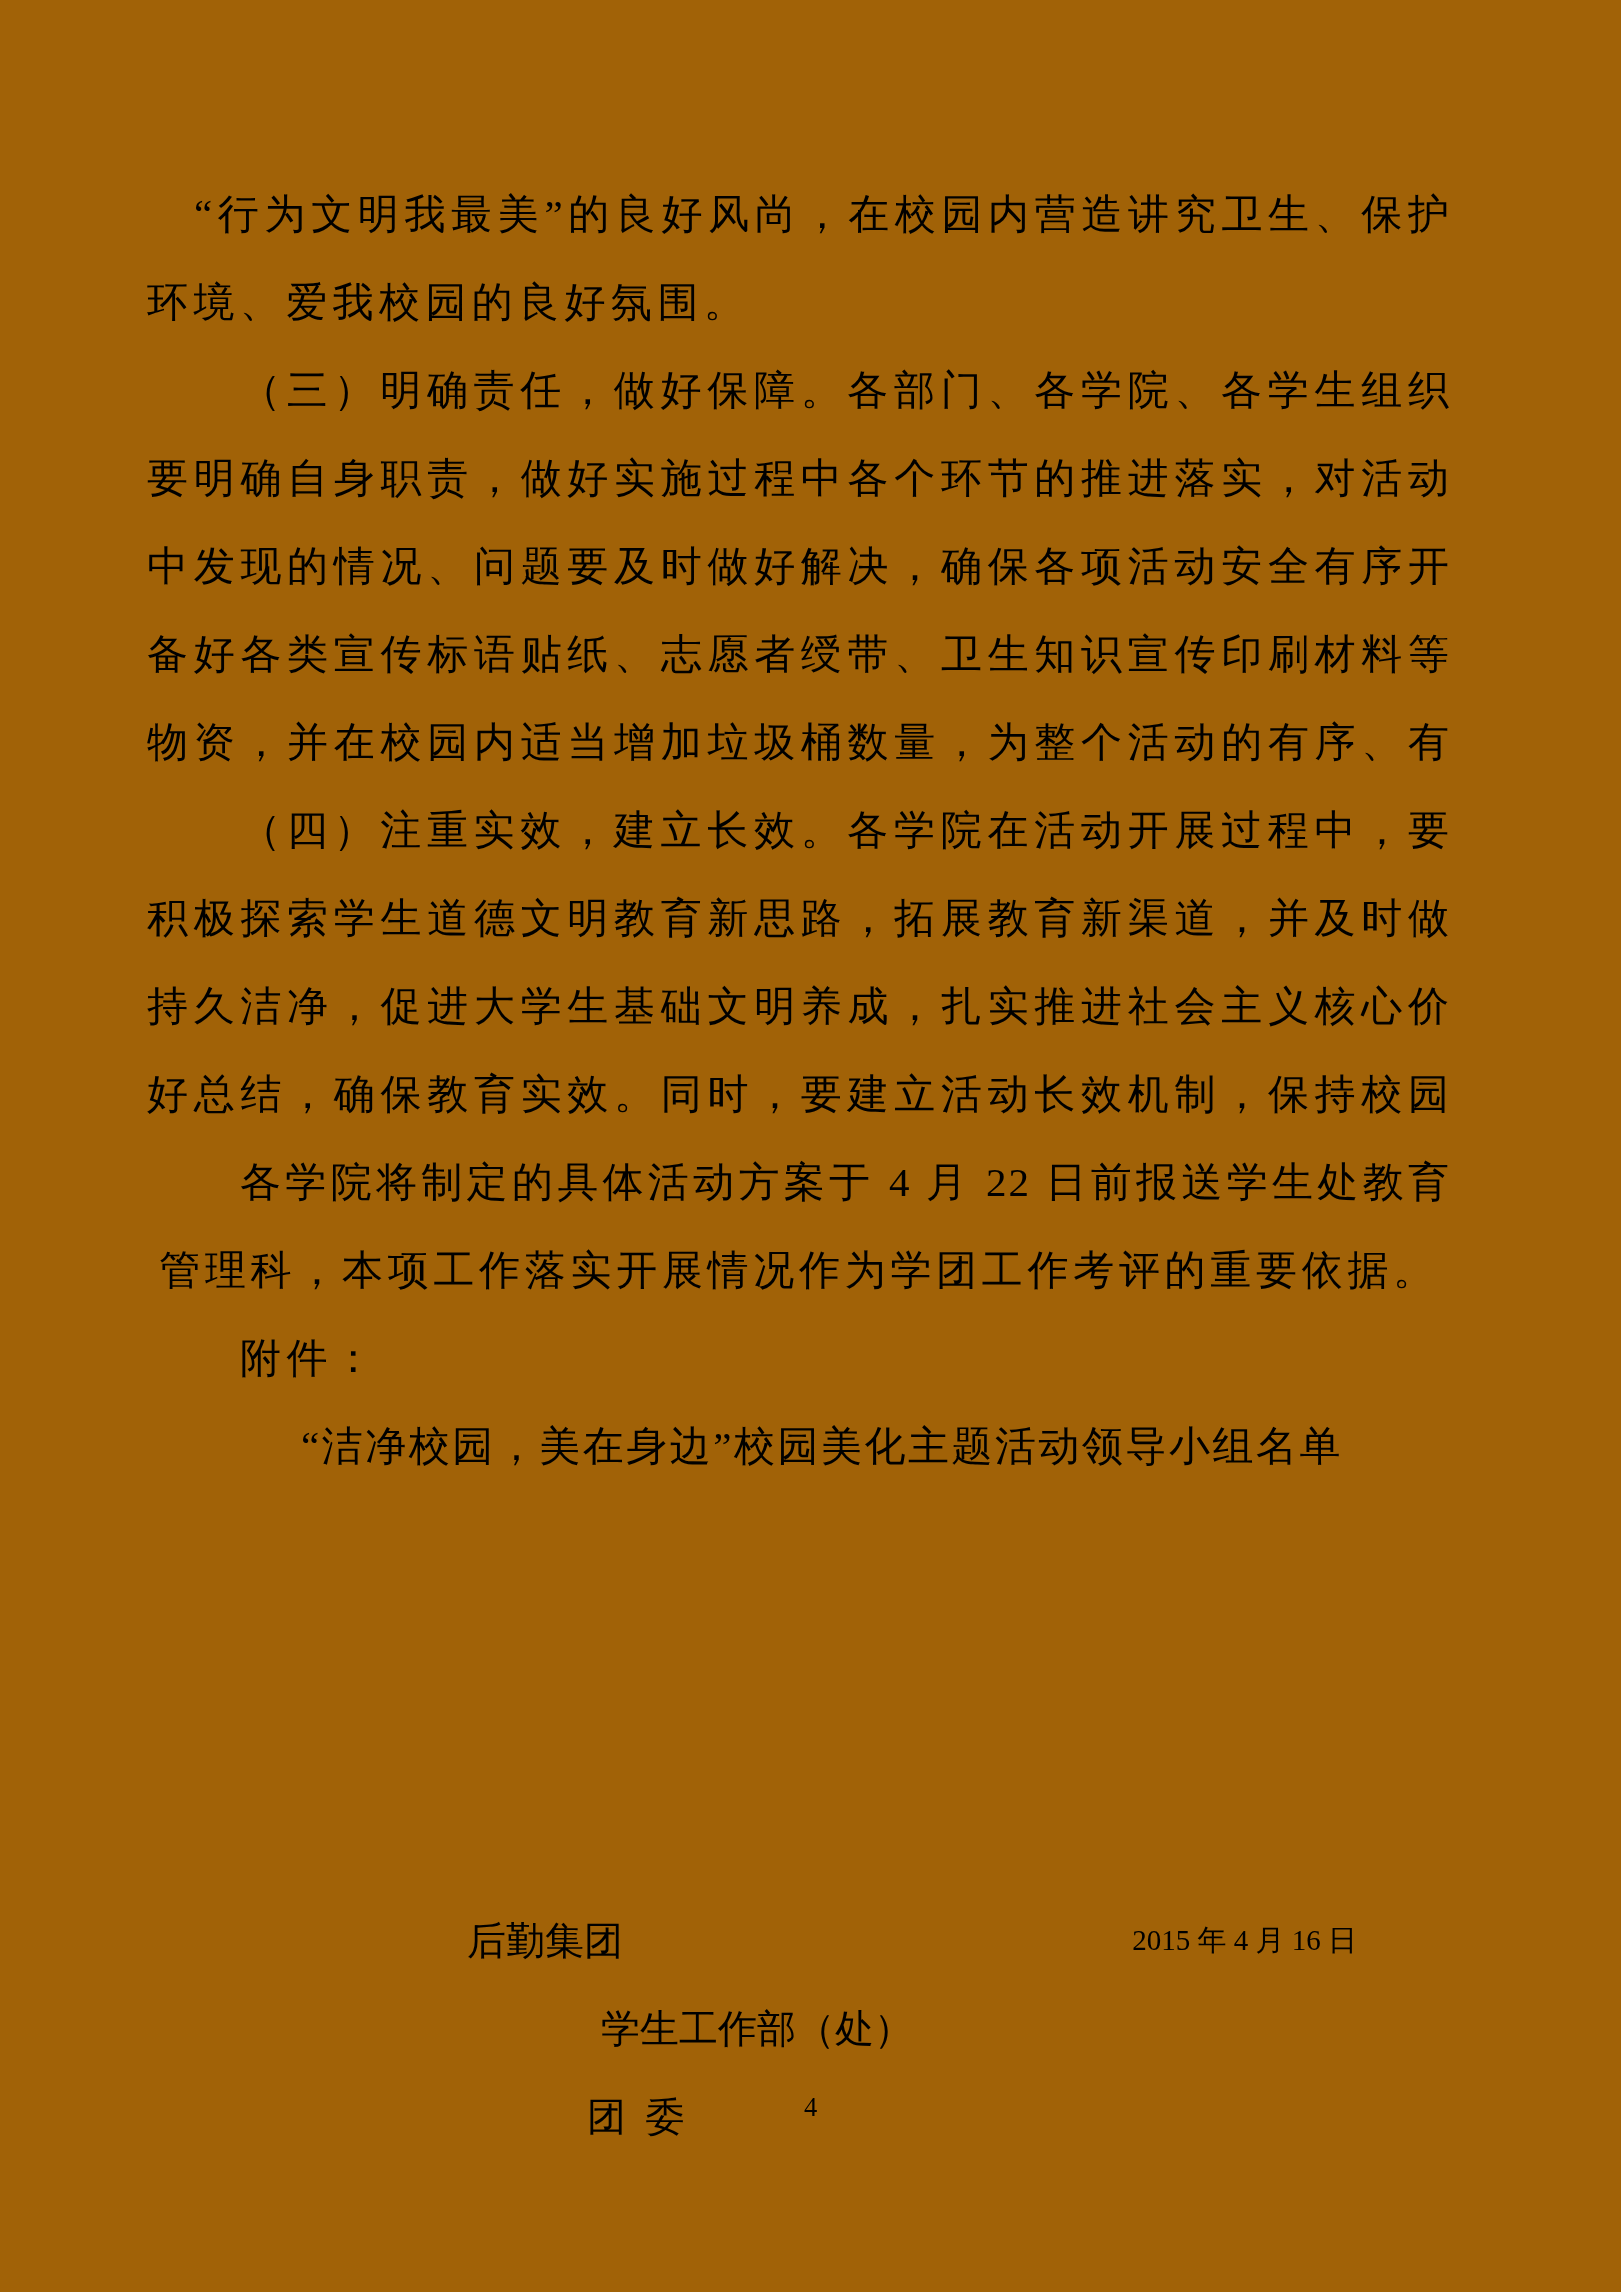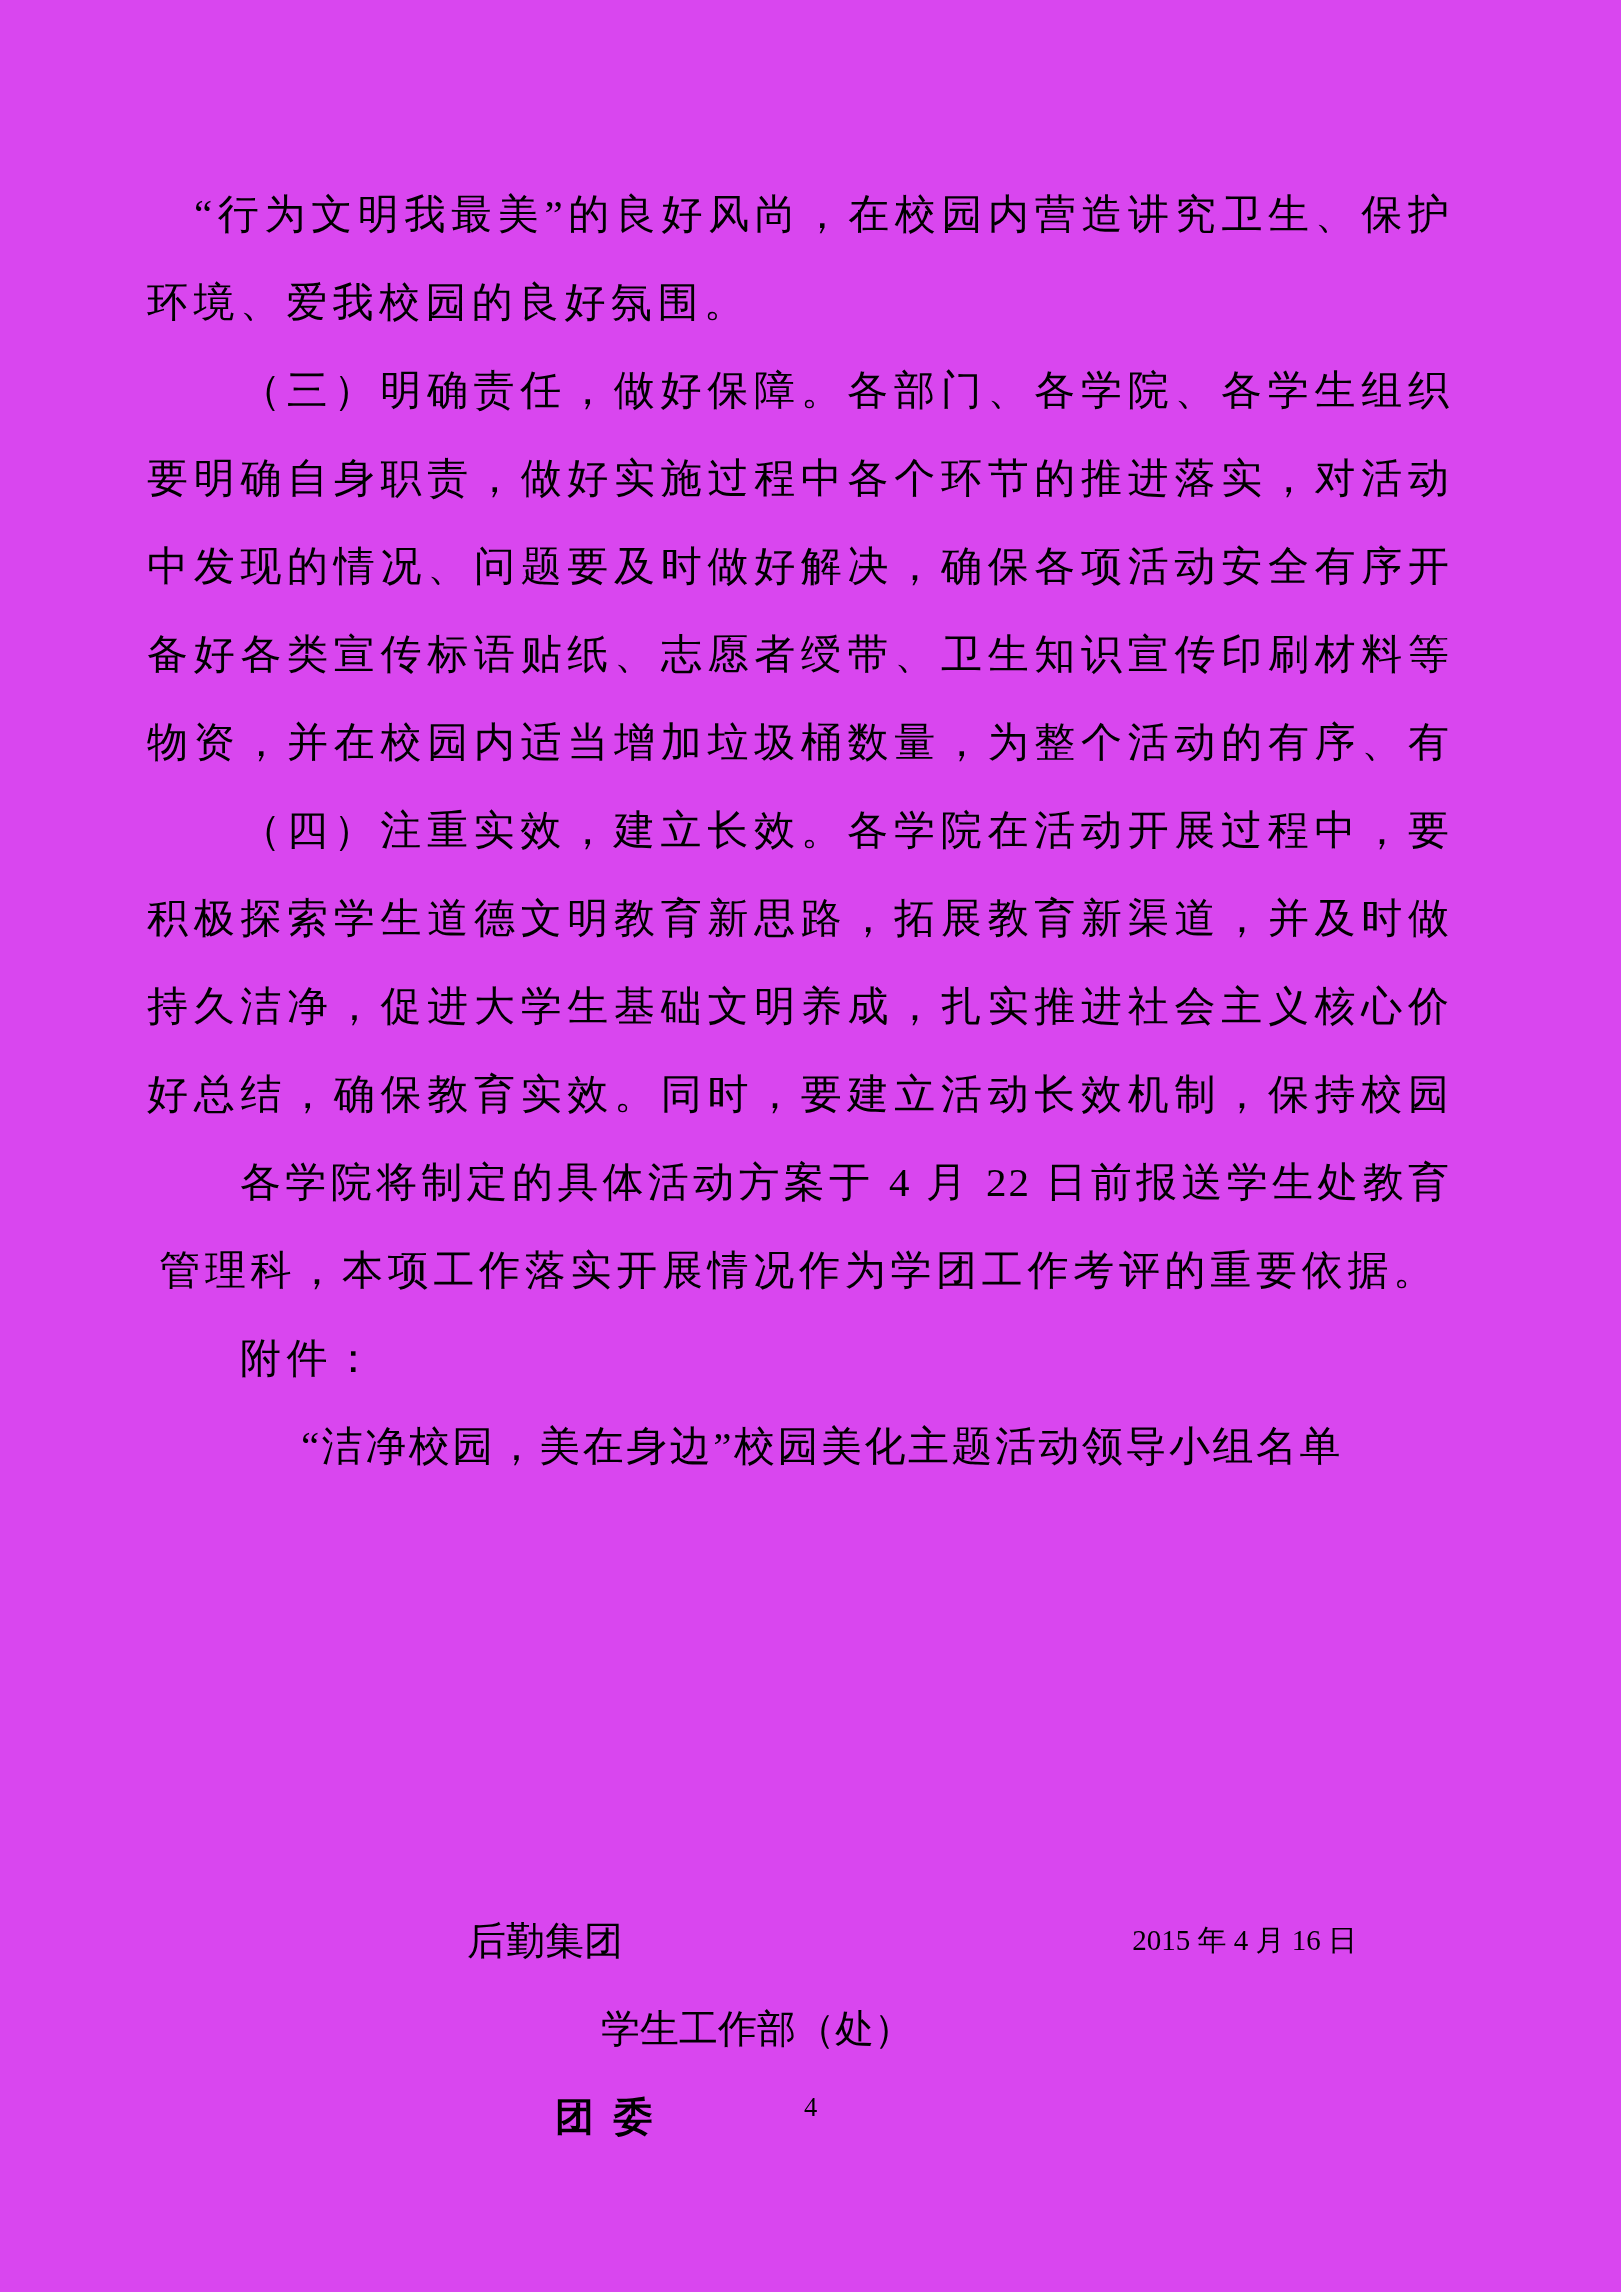--- a/index.html
+++ b/index.html
@@ -1,20 +1,20 @@
 <!DOCTYPE html>
 <html><head>
 <meta charset="utf-8">
 <style>
   html, body { margin: 0; padding: 0; background: #ffffff; }
   .page {
     position: relative;
     width: 1621px;
     height: 2293px;
-    background: #d946ef;
+    background: #a16207;
     color: #000000;
     font-family: "Liberation Serif", "DejaVu Serif", serif;
     overflow: hidden;
   }
   .doc-body {
     position: absolute;
     left: 147px;
     top: 170px;
     width: 1304px;
   }
@@ -39,21 +39,21 @@
     left: 147px;
     top: 1809px;
     width: 1304px;
     padding-left: 281px;
     font-size: 39px;
     line-height: 88px;
     height: 88px;
     white-space: pre;
   }
   .sig2 { margin-left: 134px; }
-  .sig3 { margin-left: 88px; font-weight: bold; }
+  .sig3 { margin-left: 120px; }
   .date-line {
     position: absolute;
     top: 1896px;
     right: 264px;
     font-size: 29px;
     line-height: 88px;
     height: 88px;
     white-space: pre;
   }
   .footer {

